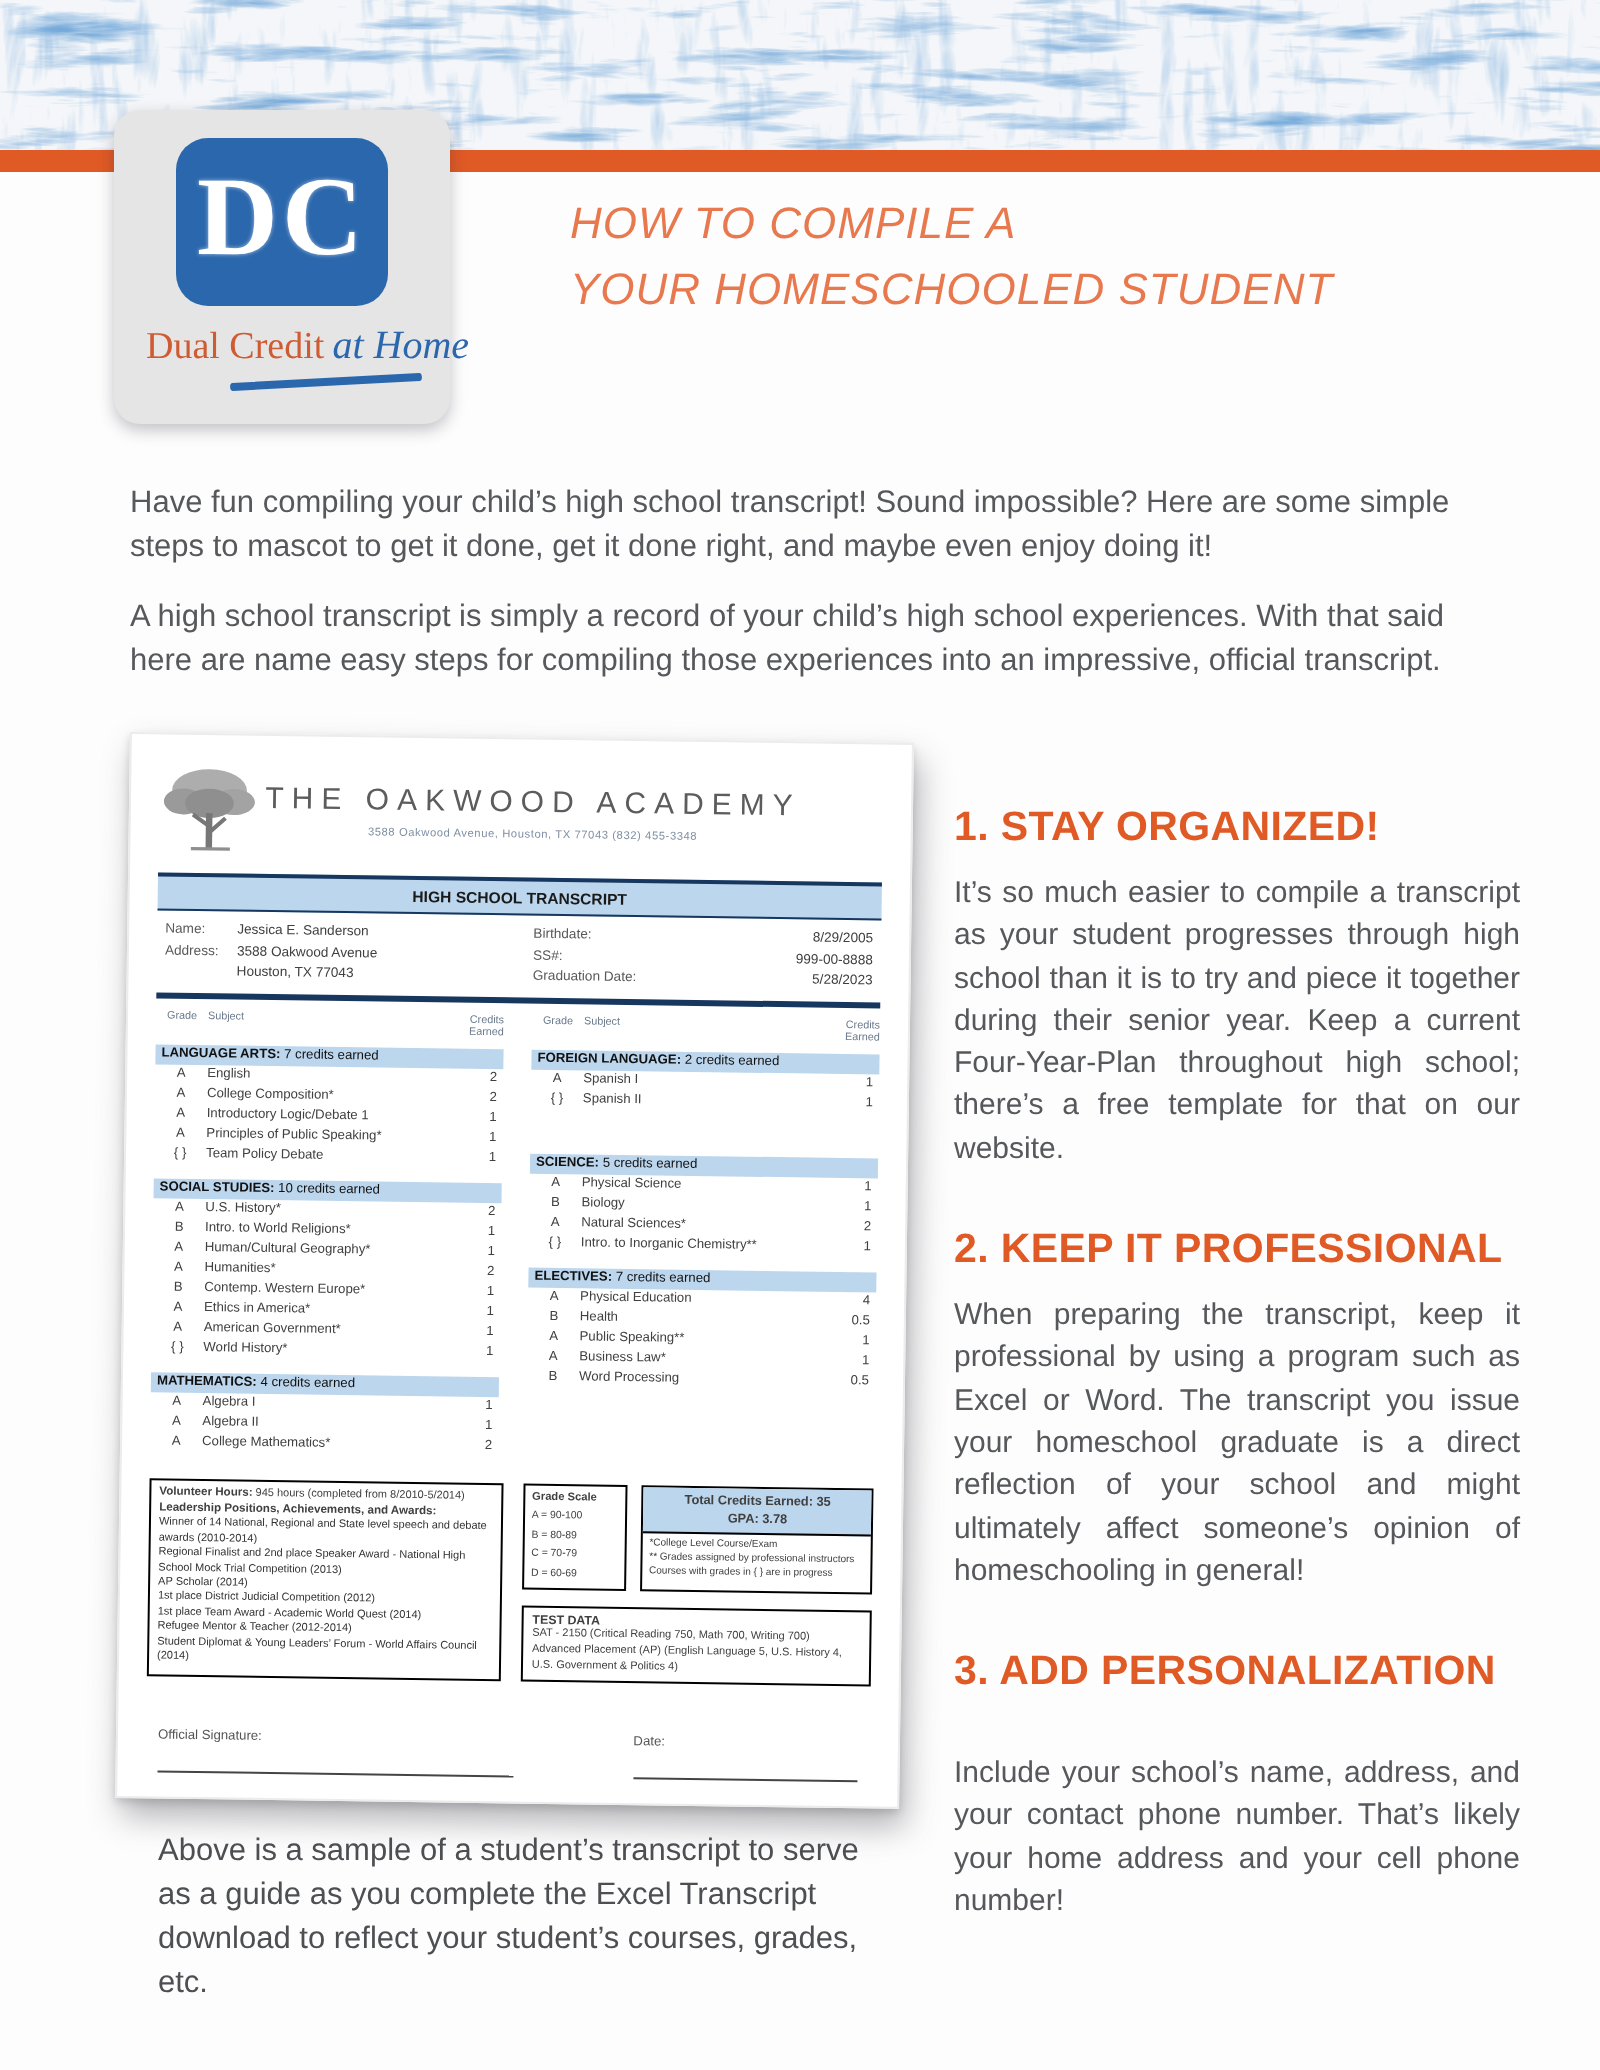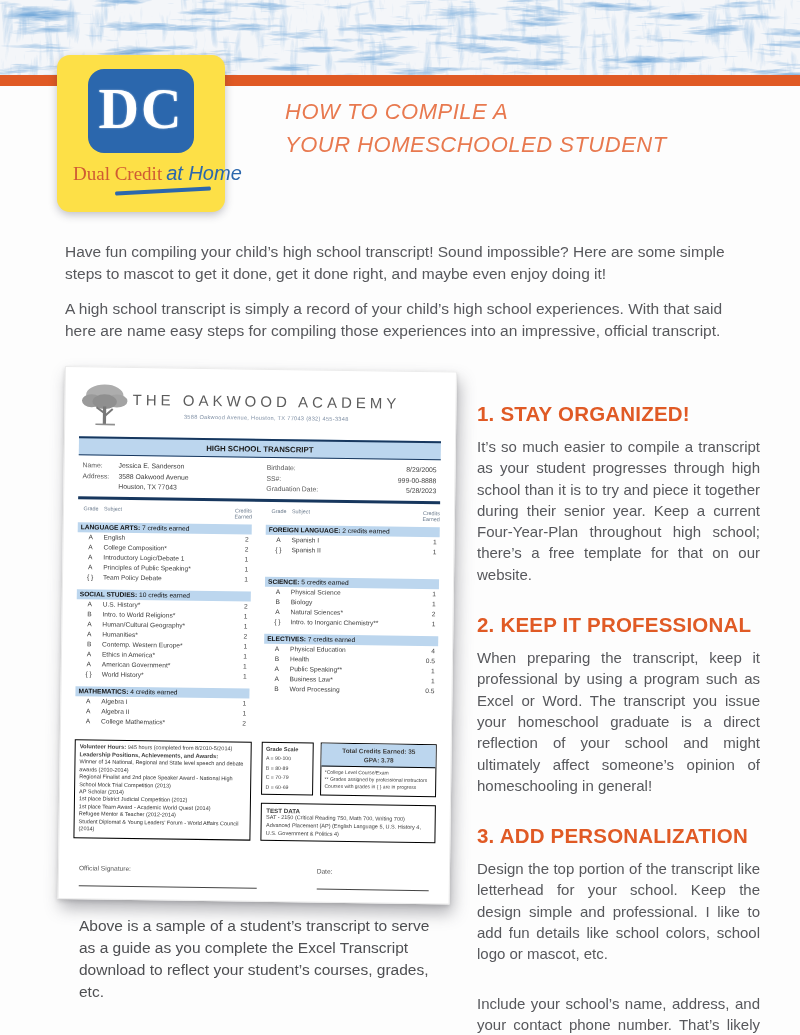--- a/index.html
+++ b/index.html
@@ -11,28 +11,28 @@
     --body-gray:#57585C;
   }
   *{margin:0;padding:0;box-sizing:border-box;}
   body{background:#e9e9e9;font-family:"Liberation Sans",sans-serif;}
   .page{position:relative;width:800px;height:1035px;background:#fdfdfd;margin:0 auto;overflow:hidden;}
 
   
   .texture-band{position:absolute;top:0;left:0;width:800px;height:77px;overflow:hidden;background:#f2f5f9;}
   .orange-stripe{position:absolute;top:75px;left:0;width:800px;height:11px;background:var(--accent-orange);}
 
-  .logo-card{position:absolute;top:55px;left:57px;width:168px;height:157px;background:#fde047;border-radius:13px;
+  .logo-card{position:absolute;top:55px;left:57px;width:168px;height:157px;background:#e5e5e5;border-radius:13px;
     box-shadow:0 3px 8px rgba(40,40,60,.28);z-index:5;text-align:center;}
   .dc-badge{width:106px;height:84px;margin:14px auto 9px;background:var(--brand-blue);border-radius:16px;
     color:#fff;font-family:"Liberation Serif",serif;font-weight:bold;font-size:56px;line-height:80px;letter-spacing:2px;
     text-shadow:0 0 2px rgba(255,255,255,.6);}
   .brand-line{white-space:nowrap;}
   .brand-main{font-family:"Liberation Serif",serif;font-size:19px;color:#cf5b33;padding-left:16px;}
-  .brand-script{font-family:Liberation Sans, sans-serif;font-style:italic;font-size:20px;color:var(--brand-blue);margin-left:4px;}
+  .brand-script{font-family:Liberation Serif, serif;font-style:italic;font-size:20px;color:var(--brand-blue);margin-left:4px;}
   .brand-underline{width:96px;height:4px;background:var(--brand-blue);border-radius:2px/3px;
     margin:4px 14px 0 auto;transform:rotate(-3deg);}
 
   .title-block{position:absolute;left:285px;top:95px;font-size:22px;line-height:33px;letter-spacing:.5px;font-style:italic;}
   .t-light{color:var(--light-orange);font-weight:normal;}
   .t-bold{color:var(--accent-orange);font-weight:bold;}
 
   
   .intro{position:absolute;top:241px;left:65px;width:675px;color:var(--body-gray);font-size:15.5px;line-height:1.42;}
   .intro p{margin-bottom:13px;}
@@ -498,21 +498,20 @@
           <p class="step-body">It’s so much easier to compile a transcript as your student progresses through high school than it is to try and piece it together during their senior year. Keep a current Four-Year-Plan throughout high school; there’s a free template for that on our website.</p>
         </section>
 
         <section class="step">
           <h2 class="step-heading">2. KEEP IT PROFESSIONAL</h2>
           <p class="step-body">When preparing the transcript, keep it professional by using a program such as Excel or Word. The transcript you issue your homeschool graduate is a direct reflection of your school and might ultimately affect someone’s opinion of homeschooling in general!</p>
         </section>
 
         <section class="step">
           <h2 class="step-heading">3. ADD PERSONALIZATION</h2>
-          <p class="step-body">Design the top portion of the transcript like letterhead for your school. Keep the design simple and professional. I like to add fun details like school colors, school logo or mascot, etc.</p>
         </section>
 
         <section class="step">
           <p class="step-body">Include your school’s name, address, and your contact phone number. That’s likely your home address and your cell phone number!</p>
         </section>
       </div>
 
   </div>
 </div>
 

